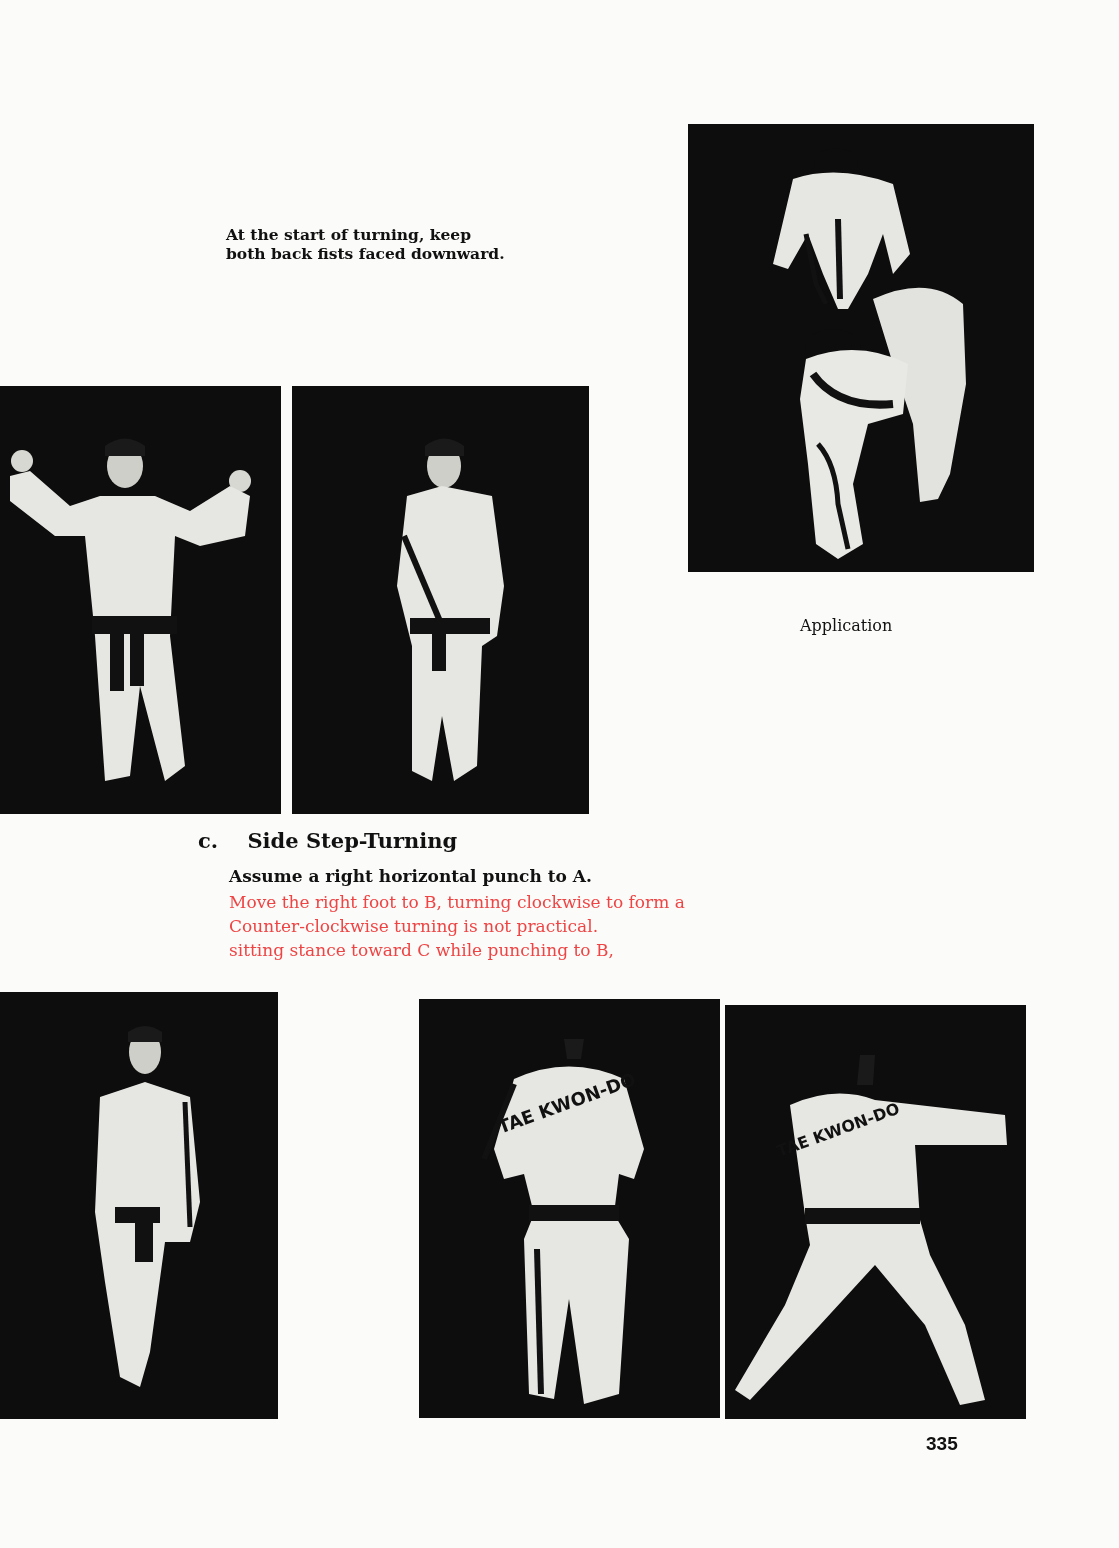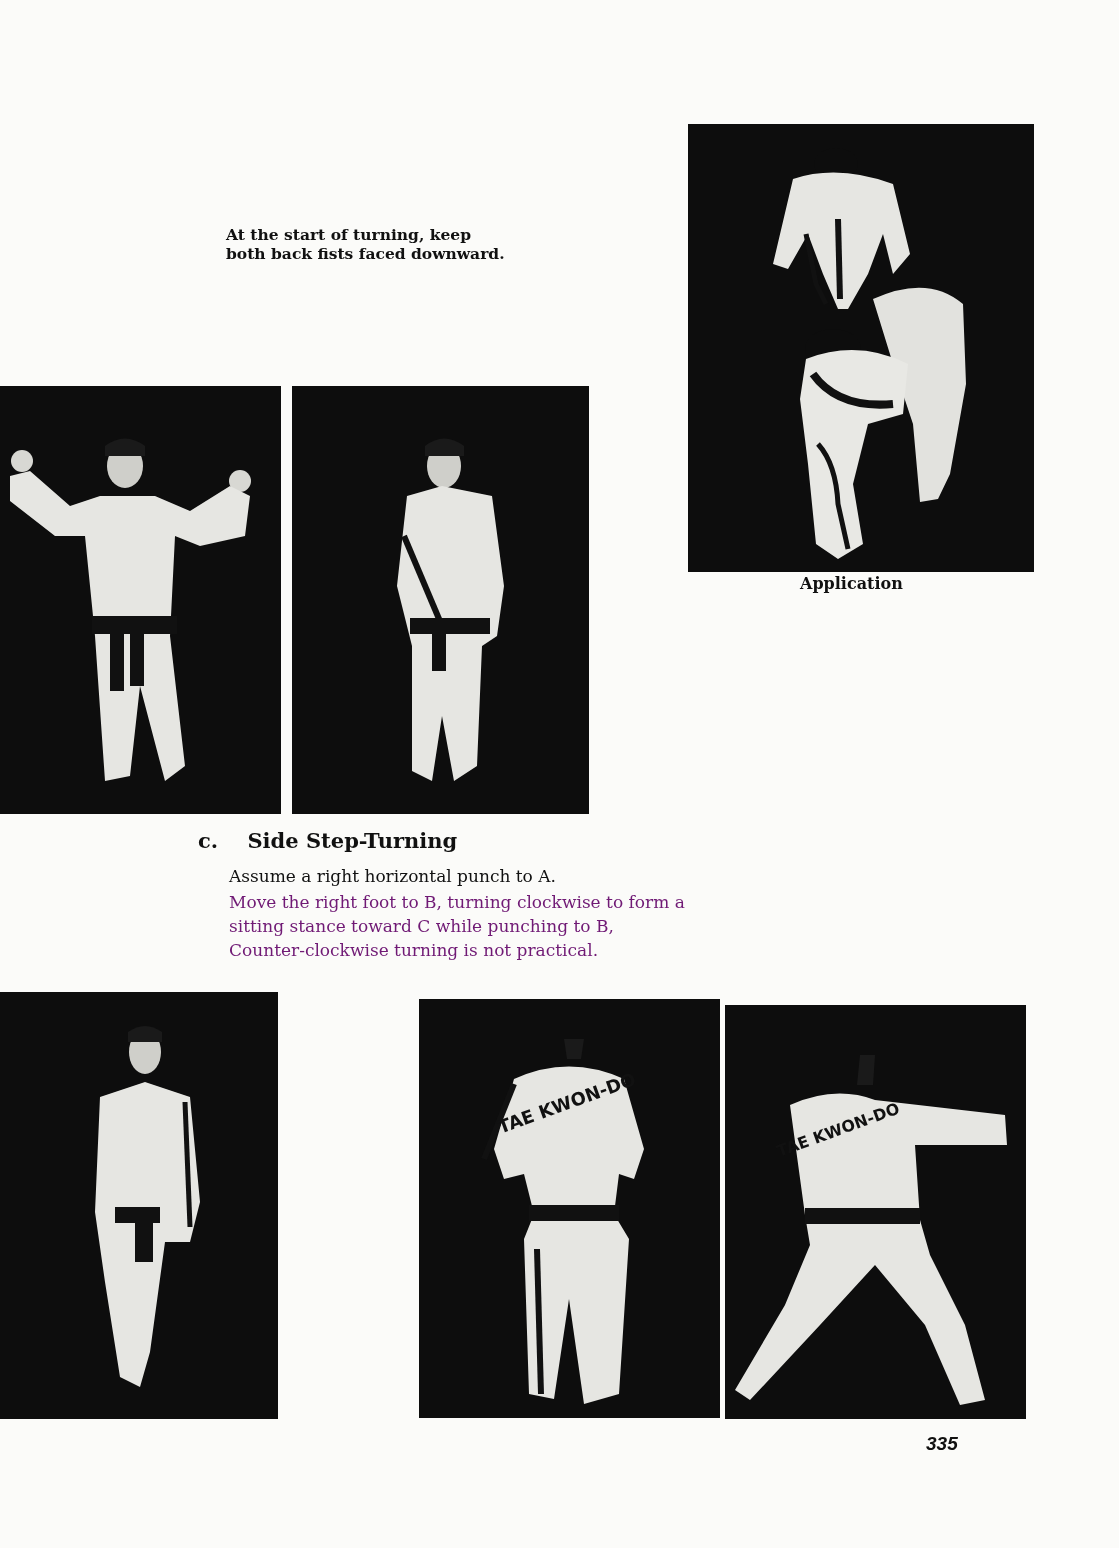--- a/index.html
+++ b/index.html
@@ -2,25 +2,25 @@
 <html><head>
 <meta charset="utf-8">
 <style>
   html, body { margin:0; padding:0; }
   body { width:1119px; height:1548px; background:#fbfbf9; position:relative; overflow:hidden;
          font-family:"DejaVu Serif", "Liberation Serif", serif; color:#111; }
   .photo { position:absolute; background:#0d0d0d; overflow:hidden; }
   .photo svg { position:absolute; left:0; top:0; width:100%; height:100%; }
   .txt { position:absolute; white-space:nowrap; }
   .note { left:226px; top:225px; font-size:15.5px; font-weight:bold; line-height:19px; }
-  .caption { left:800px; top:574px; font-size:16px; font-weight:bold; }
+  .caption { left:800px; top:616px; font-size:16px; font-weight:normal; }
   .heading { left:198px; top:828px; font-size:21px; font-weight:bold; }
-  .subhead { left:229px; top:866px; font-size:17px; font-weight:normal; }
-  .body-text { left:229px; top:890px; font-size:17px; line-height:24px; color:#701a75; }
-  .pagenum { left:926px; top:1433px; font-family:"Liberation Sans", sans-serif; font-size:19px; font-weight:bold;font-style:italic; }
+  .subhead { left:229px; top:866px; font-size:17px; font-weight:bold; }
+  .body-text { left:229px; top:890px; font-size:17px; line-height:24px; color:#ef4444; }
+  .pagenum { left:926px; top:1433px; font-family:"Liberation Sans", sans-serif; font-size:19px; font-weight:bold; }
 </style>
 </head>
 <body>
 
 <div class="txt note">
   <div>At the start of turning, keep</div>
   <div>both back fists faced downward.</div>
 </div>
 
 <div class="photo" style="left:688px; top:124px; width:346px; height:448px;">
@@ -65,22 +65,22 @@
   </svg>
 </div>
 
 <div class="txt heading">
   <span>c.</span>
   <span style="margin-left:22px;">Side Step-Turning</span>
 </div>
 <div class="txt subhead">Assume a right horizontal punch to A.</div>
 <div class="txt body-text">
   <div>Move the right foot to B, turning clockwise to form a</div>
+  <div>Counter-clockwise turning is not practical.</div>
   <div>sitting stance toward C while punching to B,</div>
-  <div>Counter-clockwise turning is not practical.</div>
 </div>
 
 <div class="photo" style="left:0px; top:992px; width:278px; height:427px;">
   <svg viewBox="0 0 278 427" preserveAspectRatio="none">
     <ellipse cx="145" cy="60" rx="16" ry="22" fill="#cfcfca"></ellipse>
     <path d="M128 40 Q145 28 162 40 L162 50 L128 50 Z" fill="#1a1a1a"></path>
     <path d="M100 105 L145 90 L190 105 L200 210 L190 250 L165 250 L150 360 L140 395 L120 385 L105 290 L95 220 Z" fill="#e6e6e2"></path>
     <path d="M185 110 L190 235" stroke="#111" stroke-width="5"></path>
     <rect x="115" y="215" width="45" height="16" fill="#111"></rect>
     <rect x="135" y="225" width="18" height="45" fill="#111"></rect>

